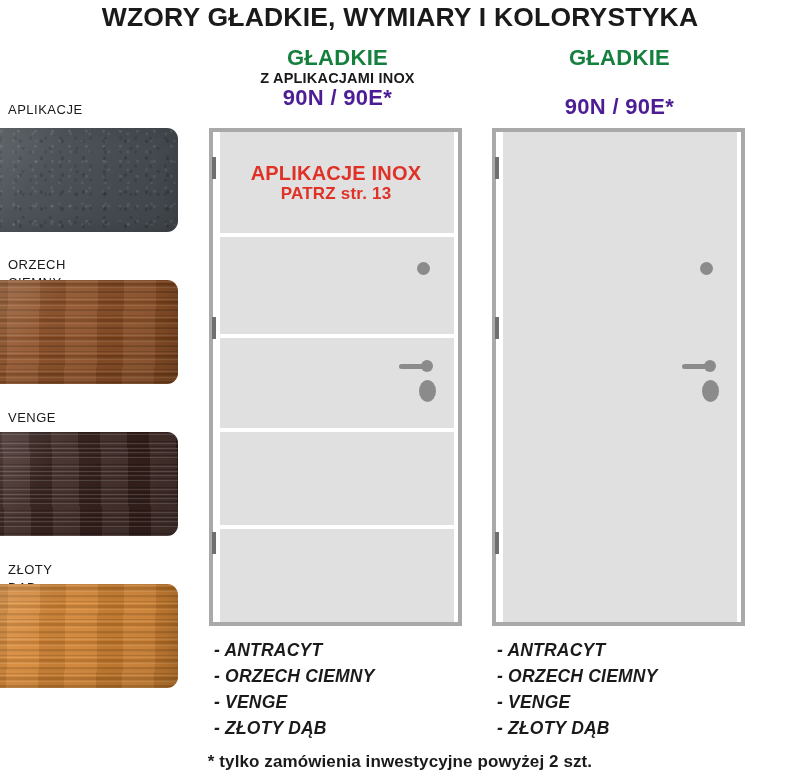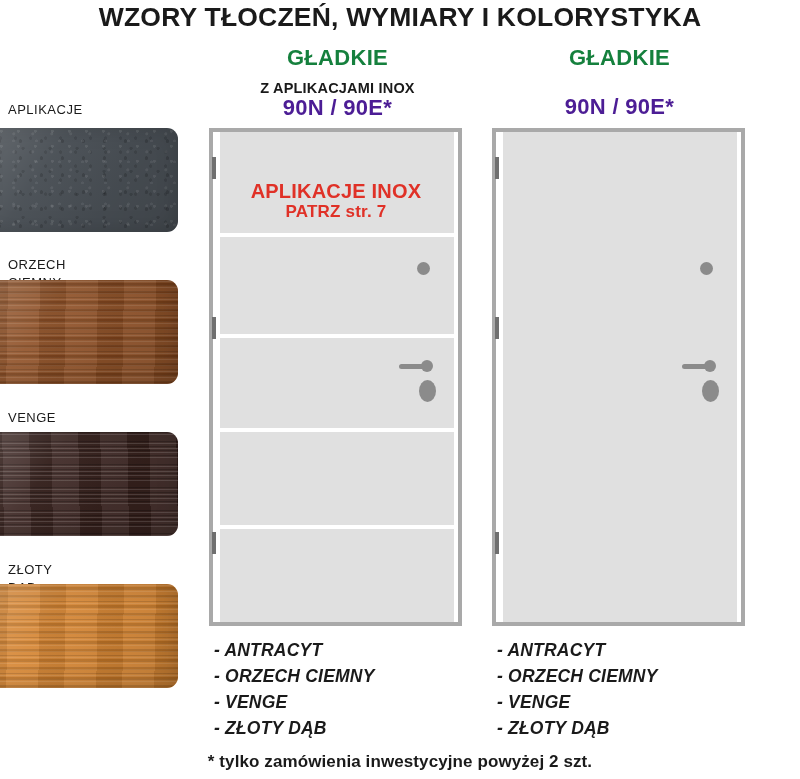--- a/index.html
+++ b/index.html
@@ -18,21 +18,21 @@
     font-size:26.5px;font-weight:bold;letter-spacing:.2px;color:#1a1a1a;
     white-space:nowrap;
   }
 
   .col-head{ text-align:center; }
   .col-head .h1{
     font-size:22px;font-weight:bold;letter-spacing:.3px;color:#15803d;line-height:1.05;
   }
   .col-head .h2{
     font-size:14.5px;font-weight:bold;letter-spacing:.2px;color:#1a1a1a;
-    margin-top:12px;line-height:1.05;
+    margin-top:2px;line-height:1.05;
   }
   .col-head .code{
     font-size:22px;font-weight:bold;color:#4c1d95;letter-spacing:.3px;line-height:1.05;
   }
 
   
   .swatch-label{
     font-size:13px;font-weight:400;letter-spacing:.5px;color:#1a1a1a;
   }
   .swatch{
@@ -129,21 +129,21 @@
   }
 
   #footnote{
     left:0;top:752px;width:800px;text-align:center;
     font-size:17px;font-weight:bold;letter-spacing:.1px;color:#1a1a1a;
   }
 </style>
 </head>
 <body>
 
-<div class="abs" id="main-title">WZORY TŁOCZEŃ, WYMIARY I KOLORYSTYKA</div>
+<div class="abs" id="main-title">WZORY GŁADKIE, WYMIARY I KOLORYSTYKA</div>
 
 <div class="abs">
 
   <div class="abs" style="left:8px;top:100px;">
     <span class="swatch-label">APLIKACJE</span>
   </div>
   <div class="abs swatch" style="top:128px;background:#484e54;">
     <div class="grain grain-anthracite"></div>
     <div class="sheen"></div>
   </div>
@@ -190,23 +190,23 @@
   <div class="hinge" style="left:-1px;top:25px;height:22px;"></div>
   <div class="hinge" style="left:-1px;top:185px;height:22px;"></div>
   <div class="hinge" style="left:-1px;top:400px;height:22px;"></div>
 
   <div class="peephole" style="left:204px;top:130px;"></div>
   <div class="handle-bar" style="left:186px;top:232px;width:29px;"></div>
   <div class="handle-knob" style="left:208px;top:228px;"></div>
   <div class="lock-cyl" style="left:206px;top:248px;"></div>
 </div>
 
-<div class="abs door-overlay" style="left:220px;top:180px;width:232px;">
+<div class="abs door-overlay" style="left:220px;top:162px;width:232px;">
   <div class="l1">APLIKACJE INOX</div>
-  <div class="l2">PATRZ str. 7</div>
+  <div class="l2">PATRZ str. 13</div>
 </div>
 
 <div class="color-list" style="left:214px;top:637px;">
   <div class="row">- ANTRACYT</div>
   <div class="row">- ORZECH CIEMNY</div>
   <div class="row">- VENGE</div>
   <div class="row">- ZŁOTY DĄB</div>
 </div>
 
 <div class="abs col-head" style="left:487px;top:46px;width:265px;">

